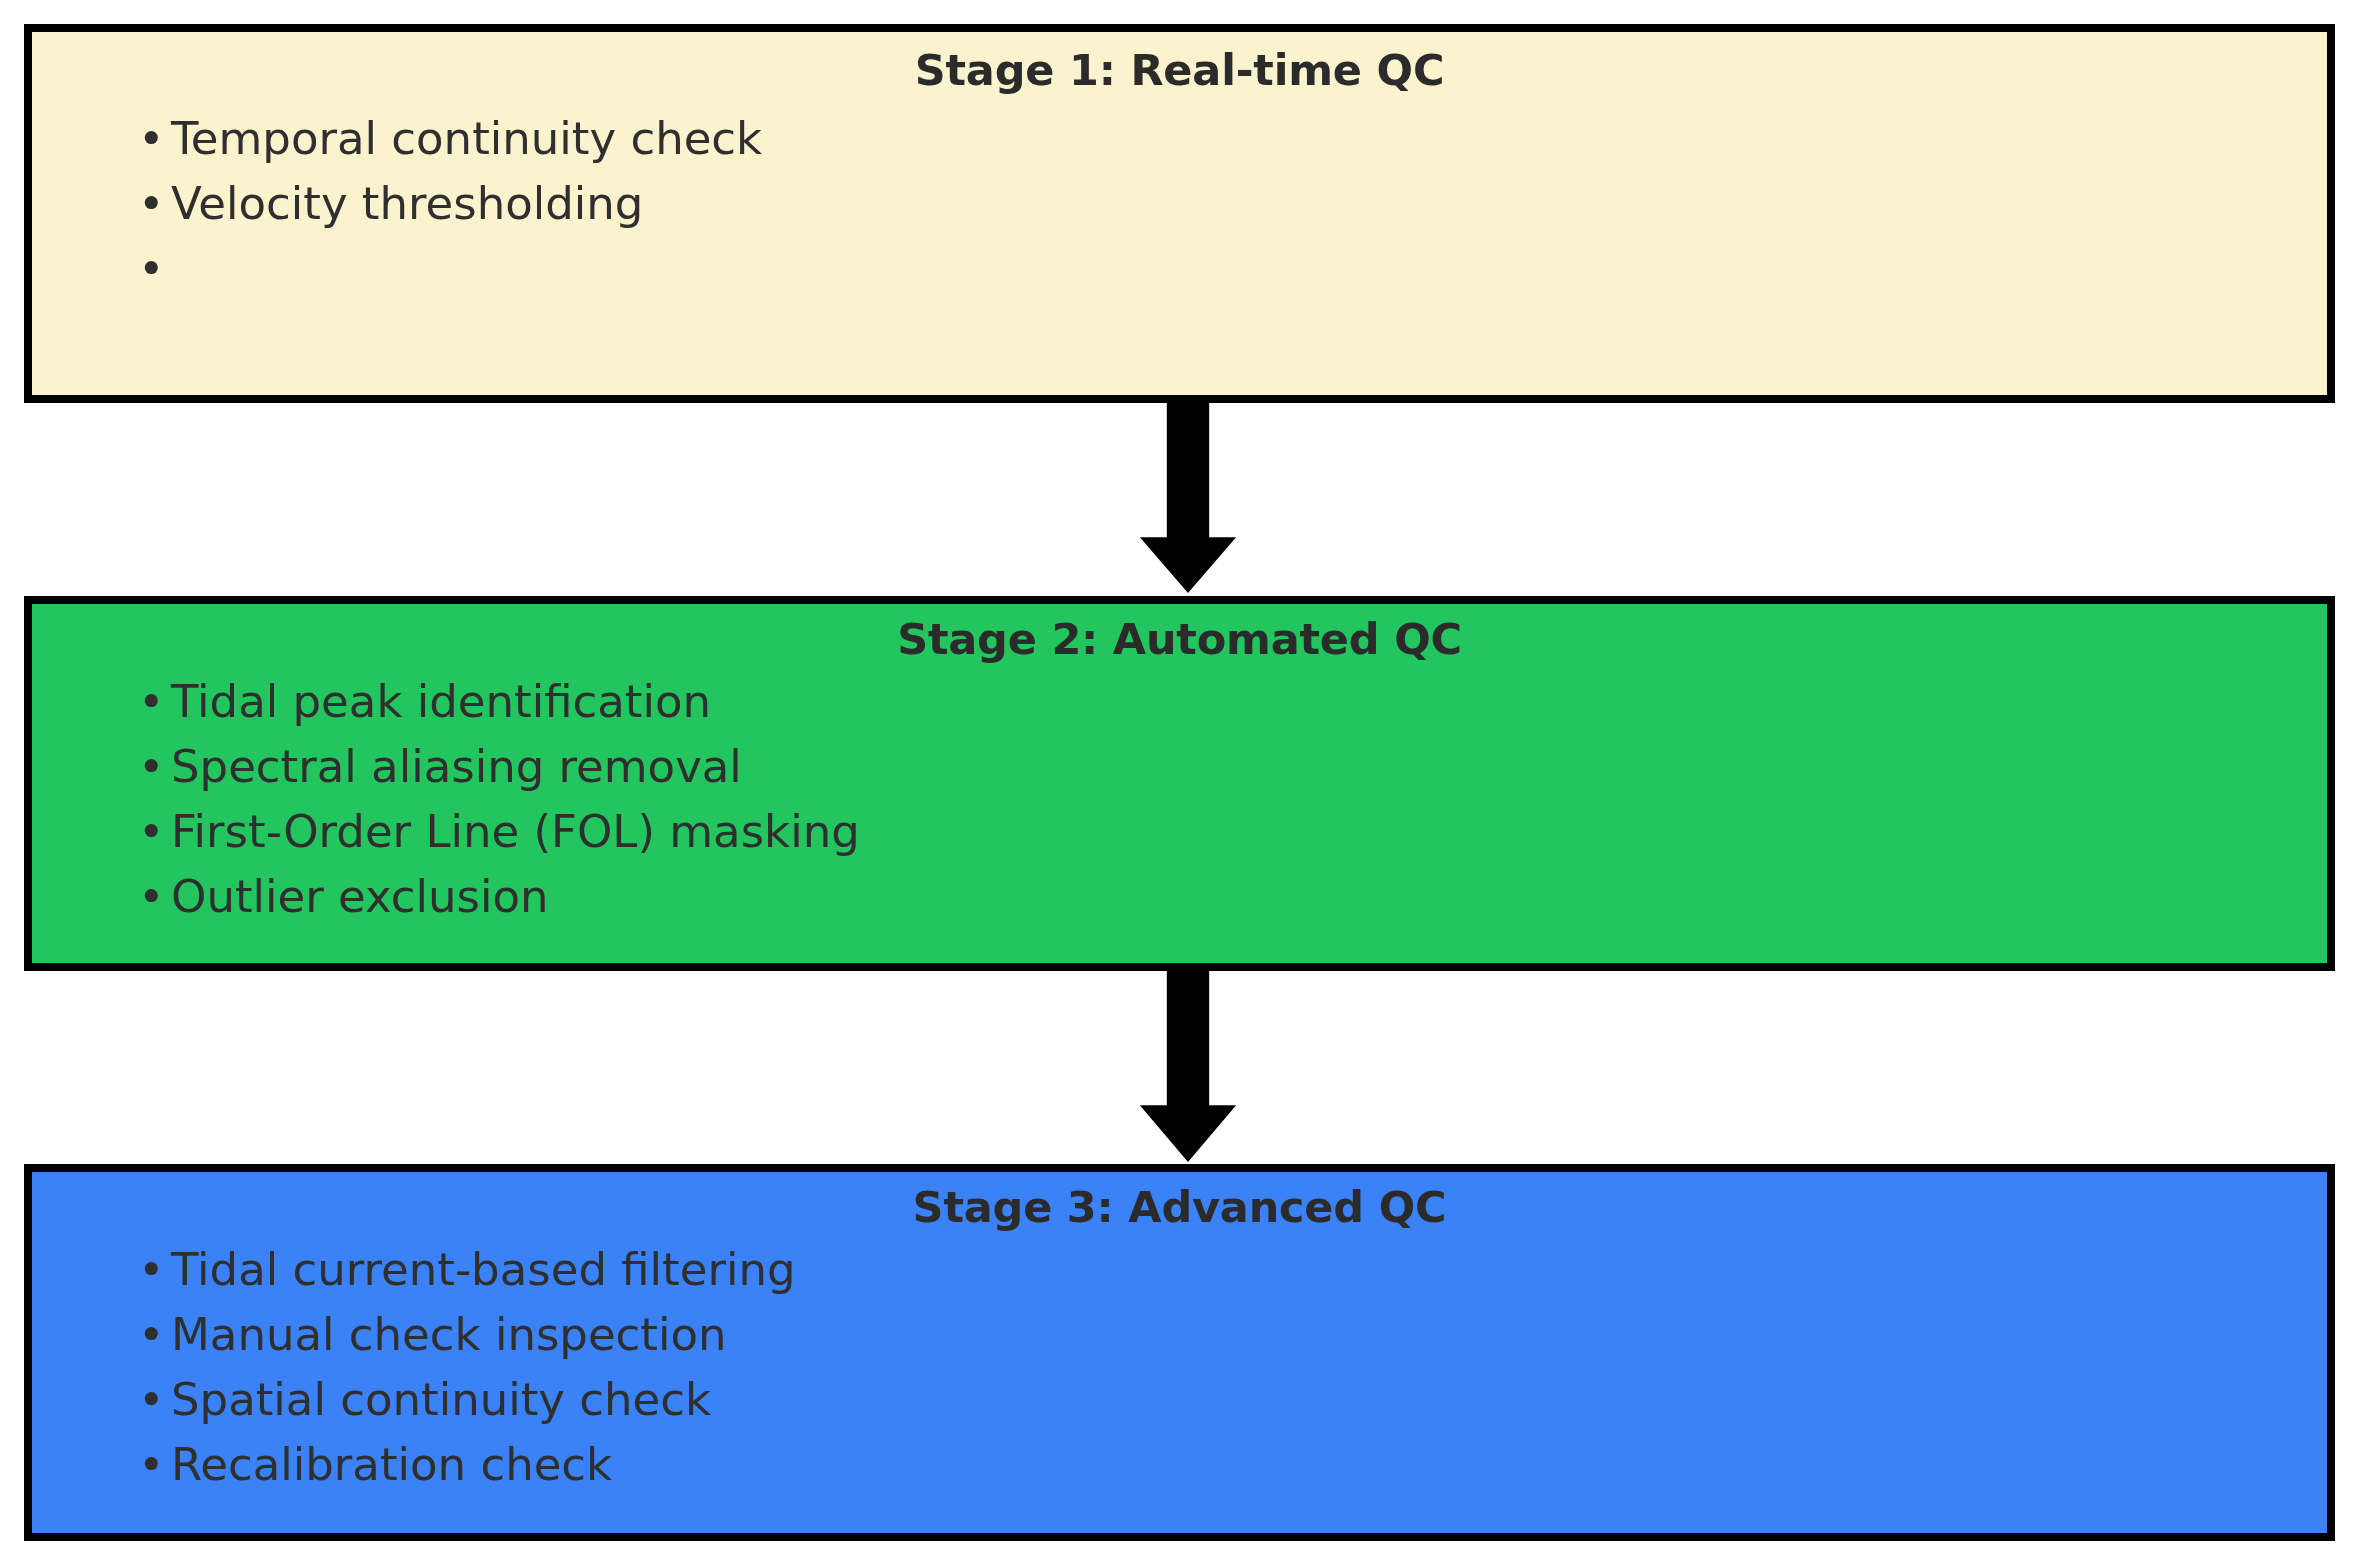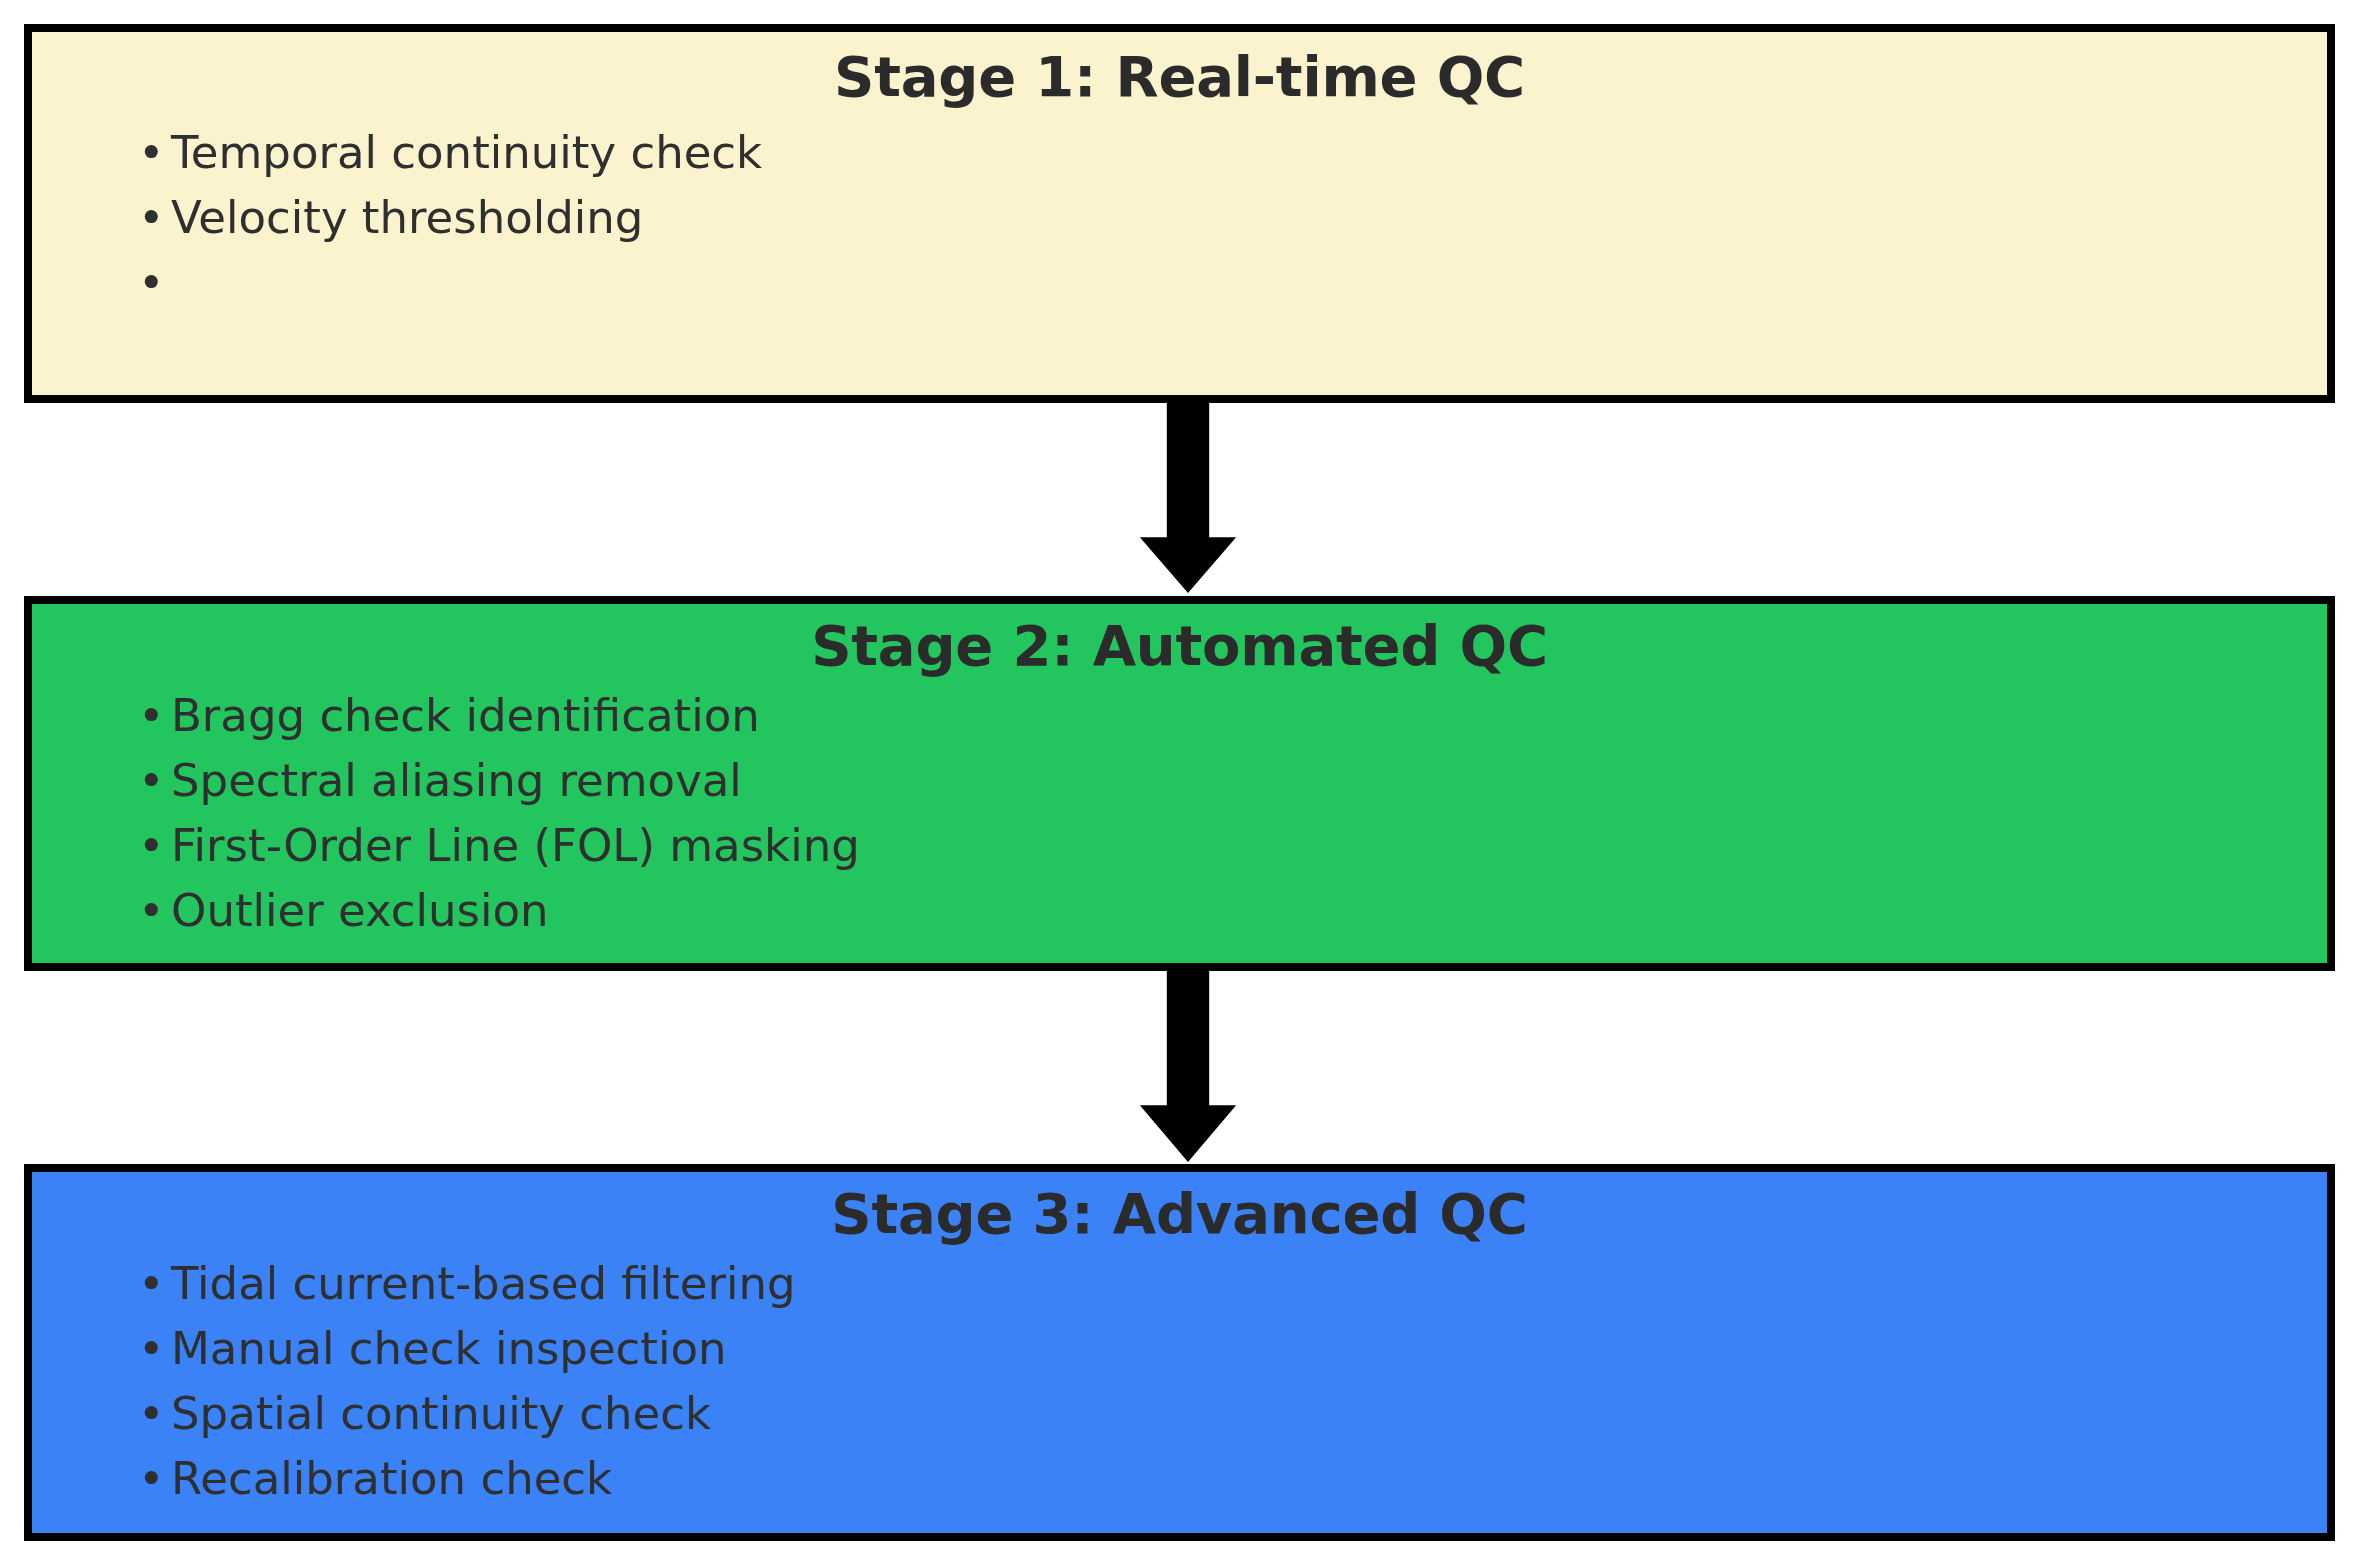--- a/index.html
+++ b/index.html
@@ -26,21 +26,21 @@
   .stage-box {
     position: absolute;
     box-sizing: border-box;
     border: 8.6px solid #000000;
     background: #ffffff;
   }
 
   .stage-title {
     text-align: center;
     font-weight: bold;
-    font-size: 56px;
+    font-size: 43px;
     color: #2b2b2b;
     letter-spacing: -0.2px;
     line-height: 1.05;
     margin: 0;
   }
 
   .bullet-list {
     list-style: none;
     margin: 0;
     padding: 0;
@@ -141,21 +141,21 @@
     <svg viewBox="0 0 108 198" preserveAspectRatio="none" aria-hidden="true">
       <polygon points="32,0 76,0 76,140 104,140 54,198 4,140 32,140" fill="#000000"></polygon>
     </svg>
   </div>
 
   <div class="stage-box" id="stage-2" style="background: #22c55e;">
     <div class="stage-title">Stage 2: Automated QC</div>
     <ul class="bullet-list">
       <li class="bullet-item">
         <span class="bullet-dot">•</span>
-        <span class="bullet-text">Bragg check identification</span>
+        <span class="bullet-text">Tidal peak identification</span>
       </li>
       <li class="bullet-item">
         <span class="bullet-dot">•</span>
         <span class="bullet-text">Spectral aliasing removal</span>
       </li>
       <li class="bullet-item">
         <span class="bullet-dot">•</span>
         <span class="bullet-text">First-Order Line (FOL) masking</span>
       </li>
       <li class="bullet-item">

